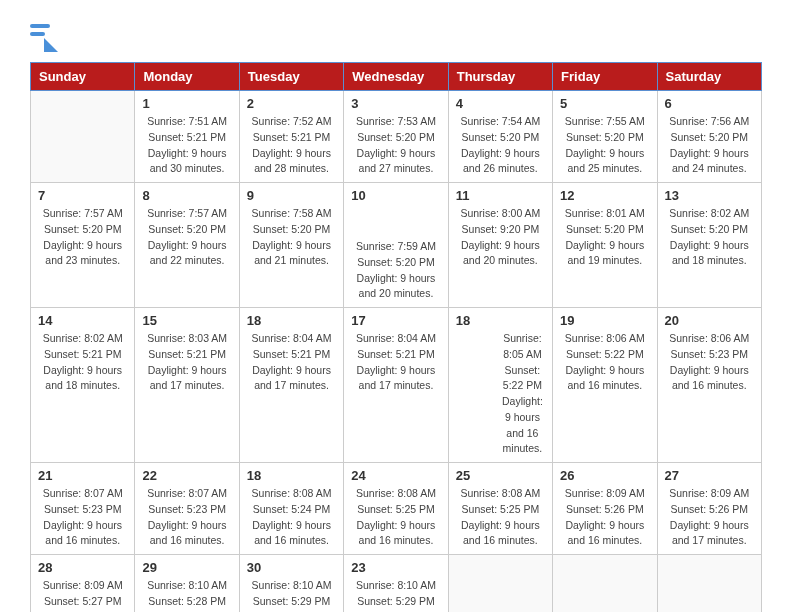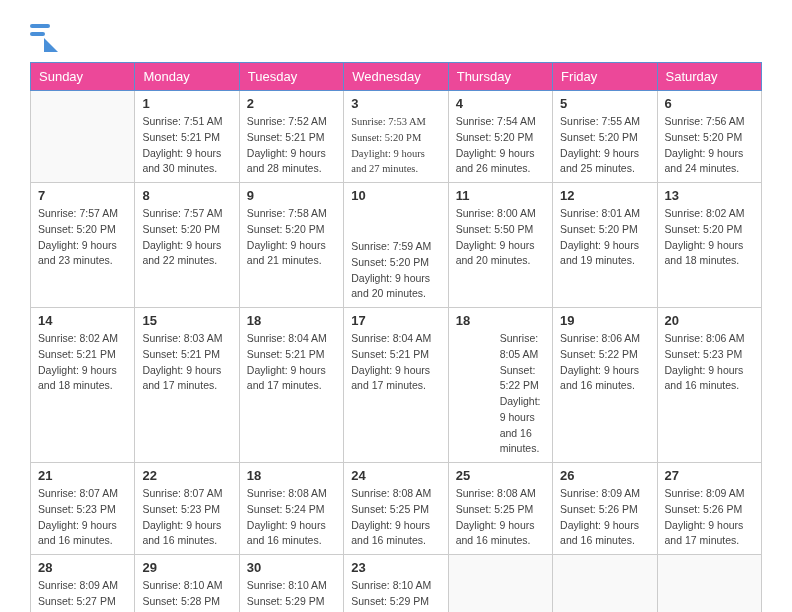--- a/index.html
+++ b/index.html
@@ -32,26 +32,26 @@
     .location {
       font-size: 14px;
       color: #555;
     }
     .calendar {
       width: 100%;
       border-collapse: collapse;
       border: 1px solid #ccc;
     }
     .calendar th {
-      background-color: #ec4899;
+      background-color: #b91c1c;
       color: white;
       text-align: left;
       padding: 6px 8px;
       font-size: 13px;
-      font-weight: normal;
+      font-weight: bold;
       border: 1px solid #5a8fd1;
     }
     .calendar td {
       border: 1px solid #ccc;
       vertical-align: top;
       padding: 5px 7px;
       width: calc(100% / 7);
       min-height: 80px;
       height: 90px;
       font-size: 11px;
@@ -64,20 +64,21 @@
     .day-number {
       font-size: 13px;
       font-weight: bold;
       color: #333;
       margin-bottom: 3px;
     }
     .day-info {
       font-size: 10.5px;
       color: #444;
       line-height: 1.5;
+      text-align: center;
     }
     .logo-wrapper {
       display: flex;
       align-items: center;
     }
   </style>
 </head>
 <body>
 
 <div class="header">
@@ -126,21 +127,21 @@
         </td>
         <td>
           <div class="day-number">2</div>
           <div class="day-info" style="white-space: pre-line;">Sunrise: 7:52 AM
 Sunset: 5:21 PM
 Daylight: 9 hours
 and 28 minutes.</div>
         </td>
         <td>
           <div class="day-number">3</div>
-          <div class="day-info" style="white-space: pre-line; font-family: Liberation Serif, serif;">Sunrise: 7:53 AM
+          <div class="day-info" style="white-space: pre-line;">Sunrise: 7:53 AM
 Sunset: 5:20 PM
 Daylight: 9 hours
 and 27 minutes.</div>
         </td>
         <td>
           <div class="day-number">4</div>
           <div class="day-info" style="white-space: pre-line;">Sunrise: 7:54 AM
 Sunset: 5:20 PM
 Daylight: 9 hours
 and 26 minutes.</div>
@@ -185,21 +186,21 @@
         <td>
           <div class="day-number">10</div>
           <div class="day-info" style="white-space: pre-line; margin-top: 36px;">Sunrise: 7:59 AM
 Sunset: 5:20 PM
 Daylight: 9 hours
 and 20 minutes.</div>
         </td>
         <td>
           <div class="day-number">11</div>
           <div class="day-info" style="white-space: pre-line;">Sunrise: 8:00 AM
-Sunset: 5:50 PM
+Sunset: 9:20 PM
 Daylight: 9 hours
 and 20 minutes.</div>
         </td>
         <td>
           <div class="day-number">12</div>
           <div class="day-info" style="white-space: pre-line;">Sunrise: 8:01 AM
 Sunset: 5:20 PM
 Daylight: 9 hours
 and 19 minutes.</div>
         </td>

